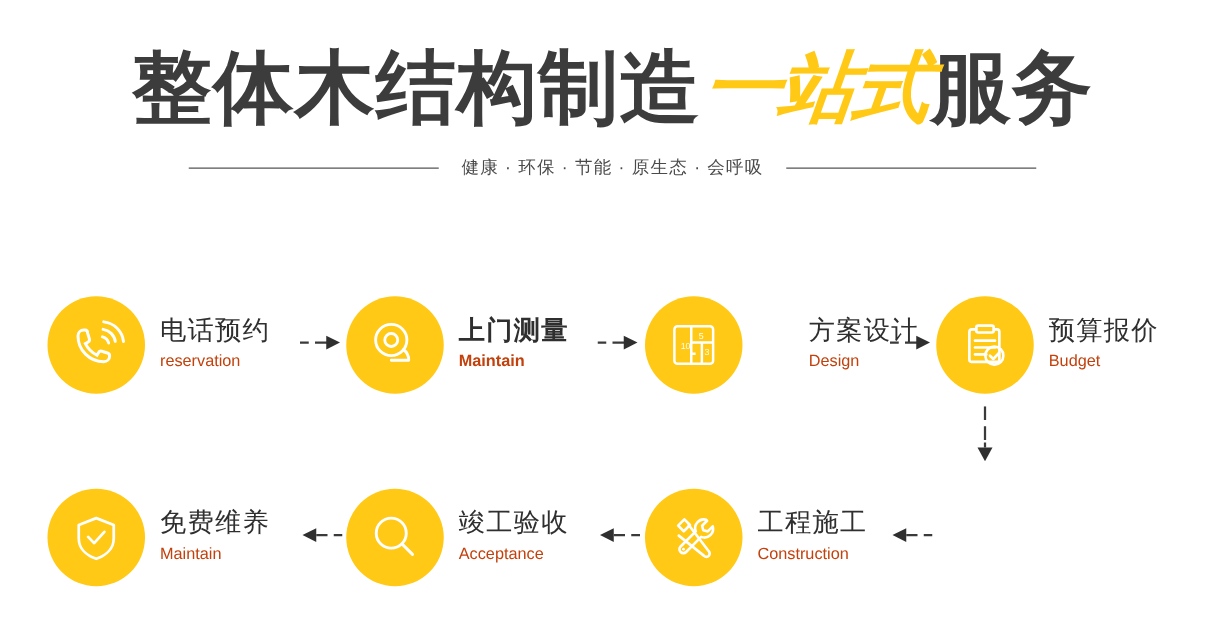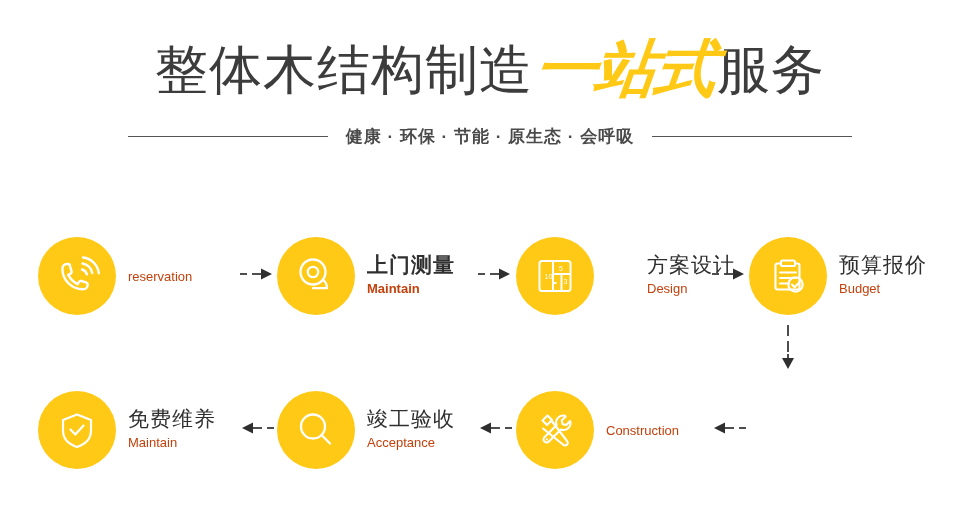--- a/index.html
+++ b/index.html
@@ -10,37 +10,37 @@
 
   
   .header { position:absolute; left:0; top:0; width:980px; }
 
   .title-row{
     position:absolute; left:0; top:38px; width:980px;
     text-align:center; white-space:nowrap;
     line-height:1;
   }
   .title-dark{
-    font-size:53px; font-weight:normal; color:#3c3c3c;
+    font-size:64px; font-weight:bold; color:#3c3c3c;
     letter-spacing:1px; vertical-align:middle;
   }
   .title-accent{
     font-size:62px; font-weight:bold; color:#FFC915;
     font-family:"DejaVu Serif",serif;
     font-style:italic; letter-spacing:-2px;
     vertical-align:middle; padding:0 2px;
     transform:skewX(-6deg); display:inline-block;
   }
 
   .sub-row{
     position:absolute; left:0; top:125px; width:980px;
     display:flex; align-items:center; justify-content:center; gap:18px;
   }
   .sub-rule{ width:200px; height:1px; background:#555; }
-  .sub-text{ font-size:17px; color:#4a4a4a; letter-spacing:1px; white-space:nowrap;font-weight:bold; }
+  .sub-text{ font-size:14px; color:#4a4a4a; letter-spacing:1px; white-space:nowrap; }
 
   
   .row { position:absolute; left:0; width:980px; height:110px; }
   .row-1 { top:221px; }
   .row-2 { top:375px; }
 
   .node{
     position:absolute; top:0; height:110px;
     display:flex; align-items:center;
   }
@@ -92,20 +92,21 @@
     <div class="node" style="left:38px;">
       <div class="circle">
         <svg width="46" height="46" viewBox="0 0 46 46" fill="none" stroke="#ffffff" stroke-width="2.4" stroke-linecap="round">
           <path d="M13 11c-2.6 0-4.6 2.1-4.6 4.7 0 11.4 9.2 20.6 20.6 20.6 2.6 0 4.7-2 4.7-4.6 0-1.1-.7-2-1.7-2.3l-4.6-1.4c-1-.3-2 .1-2.5 1l-1.3 2.2c-4-2-7.3-5.3-9.3-9.3l2.2-1.3c.9-.5 1.3-1.5 1-2.5l-1.4-4.6C16.1 11.7 15.2 11 14 11z"></path>
           <path d="M28.5 10.5c5 .7 9 4.6 9.7 9.6"></path>
           <path d="M28 16.5c2.4.6 4.3 2.5 4.9 4.9"></path>
           <path d="M29 4.5c8.3.9 14.9 7.4 15.8 15.7"></path>
         </svg>
       </div>
       <div class="labels">
+        <div class="lbl-cn">电话预约</div>
         <div class="lbl-en">reservation</div>
       </div>
     </div>
 
     <div class="arrow-h" style="left:240px;">
       <svg width="34" height="14" viewBox="0 0 34 14">
         <line x1="0" y1="7" x2="7" y2="7" stroke="#3a3a3a" stroke-width="1.8"></line>
         <line x1="12" y1="7" x2="22" y2="7" stroke="#3a3a3a" stroke-width="1.8"></line>
         <polygon points="21,1.5 32,7 21,12.5" fill="#2f2f2f"></polygon>
       </svg>
@@ -236,20 +237,21 @@
     <div class="node" style="left:516px;">
       <div class="circle">
         <svg width="46" height="46" viewBox="0 0 46 46" fill="none" stroke="#ffffff" stroke-width="2.1" stroke-linecap="round" stroke-linejoin="round">
           <path d="M15.5 8.5l-5 5 4.5 4.5 5-5z"></path>
           <path d="M19 13l16 21a2.6 2.6 0 0 1-3.7 3.7L11 21.5"></path>
           <path d="M33 8.8a7 7 0 0 0-8.4 9.3L12.5 30.2a3.1 3.1 0 0 0 4.4 4.4l12-12.1a7 7 0 0 0 9.3-8.4l-4 4-3.6-.9-.9-3.6 4-4z"></path>
           <circle cx="14.8" cy="32.3" r="1.1" fill="#ffffff" stroke="none"></circle>
         </svg>
       </div>
       <div class="labels">
+        <div class="lbl-cn">工程施工</div>
         <div class="lbl-en">Construction</div>
       </div>
     </div>
 
     <div class="arrow-h" style="left:712px;">
       <svg width="34" height="14" viewBox="0 0 34 14">
         <polygon points="13,1.5 2,7 13,12.5" fill="#2f2f2f"></polygon>
         <line x1="13" y1="7" x2="22" y2="7" stroke="#3a3a3a" stroke-width="1.8"></line>
         <line x1="27" y1="7" x2="34" y2="7" stroke="#3a3a3a" stroke-width="1.8"></line>
       </svg>

